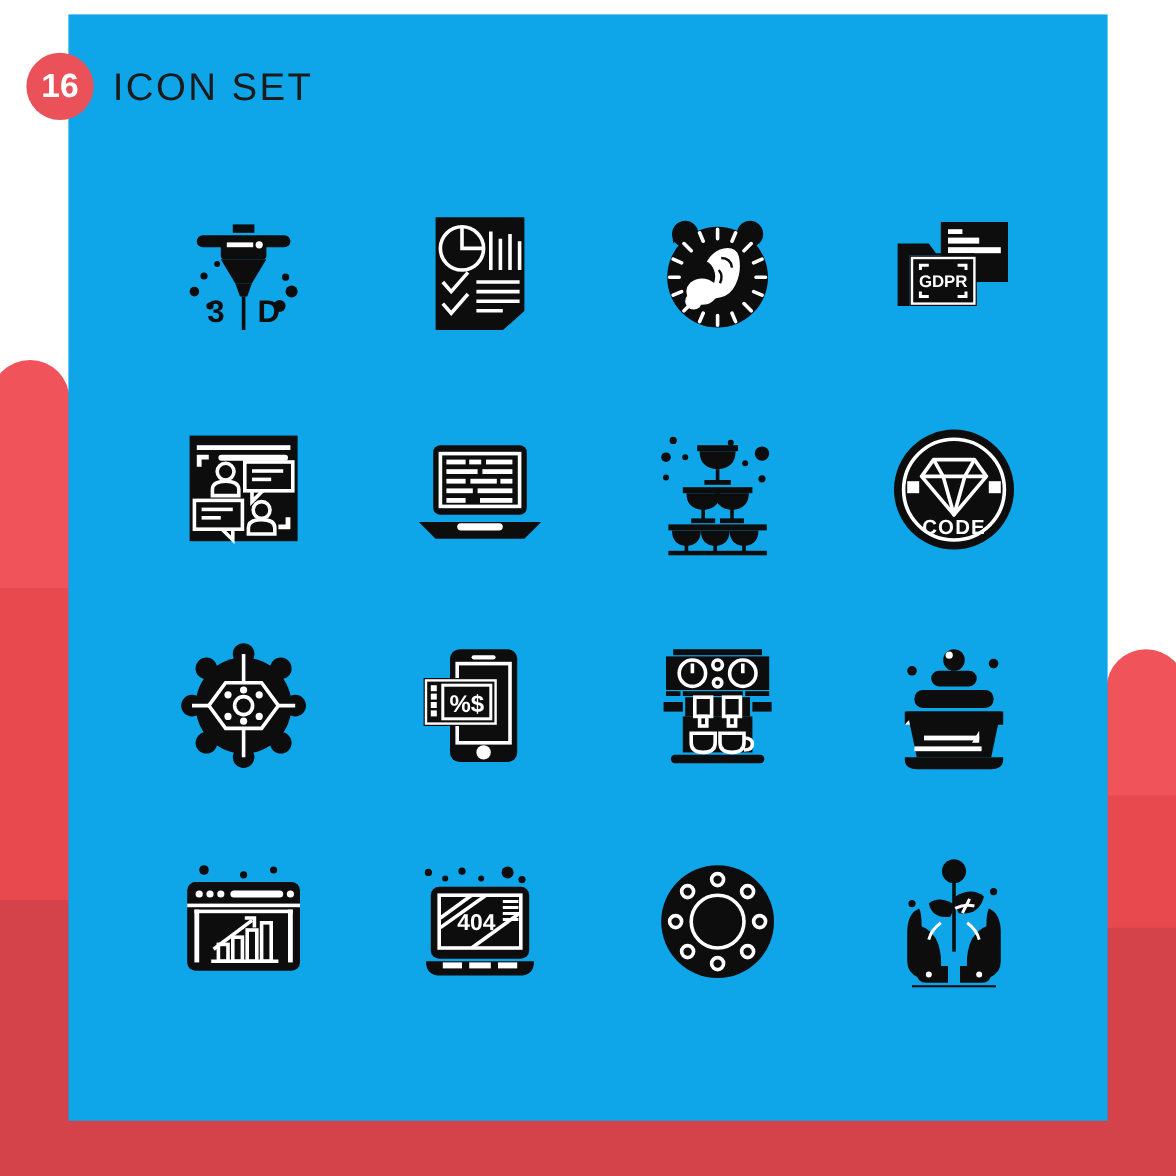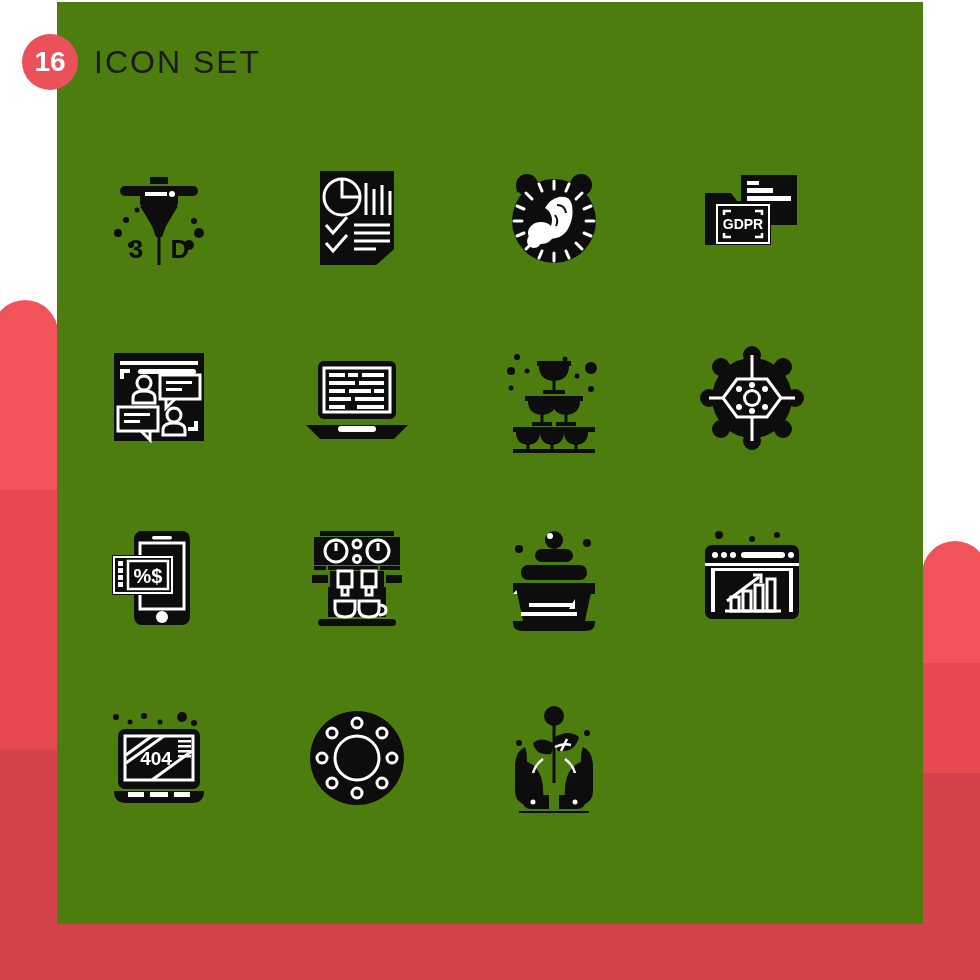--- a/index.html
+++ b/index.html
@@ -80,24 +80,24 @@
     top: 922px;
     width: 980px;
     height: 58px;
     background: #d5434a;
   }
 
   
   .card {
     position: absolute;
     left: 57px;
-    top: 2px;
+    top: 12px;
     width: 866px;
     height: 922px;
-    background: #4d7c0f;
+    background: #0ea5e9;
   }
 
   
   .header {
     position: absolute;
     left: -35px;
     top: 32px;
     display: flex;
     align-items: center;
     gap: 16px;
@@ -130,21 +130,21 @@
     width: 790px;
     display: grid;
     grid-template-columns: repeat(4, 1fr);
     grid-template-rows: repeat(4, 180px);
     column-gap: 0px;
     row-gap: 0px;
   }
   .cell {
     display: flex;
     align-items: center;
-    justify-content: flex-start;
+    justify-content: center;
     text-decoration: underline;
   }
   .cell svg { display: block; }
   .glyph { fill: #0d0d0d; }
   .lbl   { fill: #ffffff; font-family: "Liberation Sans", sans-serif; font-weight: bold; }
 </style>
 </head>
 <body>
 
 <div id="stage">
@@ -329,20 +329,34 @@
             <circle cx="28" cy="28" r="2.5"></circle>
             <circle cx="12" cy="45" r="2.5"></circle>
             <circle cx="66" cy="16" r="2.5"></circle>
             <circle cx="92" cy="25" r="6"></circle>
             <circle cx="78" cy="33" r="2.5"></circle>
             <circle cx="92" cy="46" r="3"></circle>
           </g>
         </svg>
       </div>
 
+      <div class="cell">
+        <svg width="110" height="110" viewBox="0 0 110 110">
+          <circle class="glyph" cx="55" cy="55" r="50"></circle>
+          <circle cx="55" cy="55" r="42" fill="none" stroke="#ffffff" stroke-width="3"></circle>
+          <g fill="none" stroke="#ffffff" stroke-width="3" stroke-linejoin="round">
+            <path d="M38 30 H72 L82 44 L55 76 L28 44 Z"></path>
+            <path d="M28 44 H82"></path>
+            <path d="M38 30 L46 44 L55 76 L64 44 L72 30"></path>
+          </g>
+          <rect x="16" y="48" width="10" height="10" fill="#ffffff"></rect>
+          <rect x="84" y="48" width="10" height="10" fill="#ffffff"></rect>
+          <text class="lbl" x="55" y="92" font-size="17" text-anchor="middle" letter-spacing="1">CODE</text>
+        </svg>
+      </div>
 
       <div class="cell">
         <svg width="110" height="110" viewBox="0 0 110 110">
           <circle class="glyph" cx="55" cy="55" r="40"></circle>
           <g class="glyph">
             <circle cx="55" cy="12" r="9"></circle>
               <circle cx="55" cy="98" r="9"></circle>
             <circle cx="12" cy="55" r="9"></circle>
               <circle cx="98" cy="55" r="9"></circle>
             <circle cx="24" cy="24" r="9"></circle>

